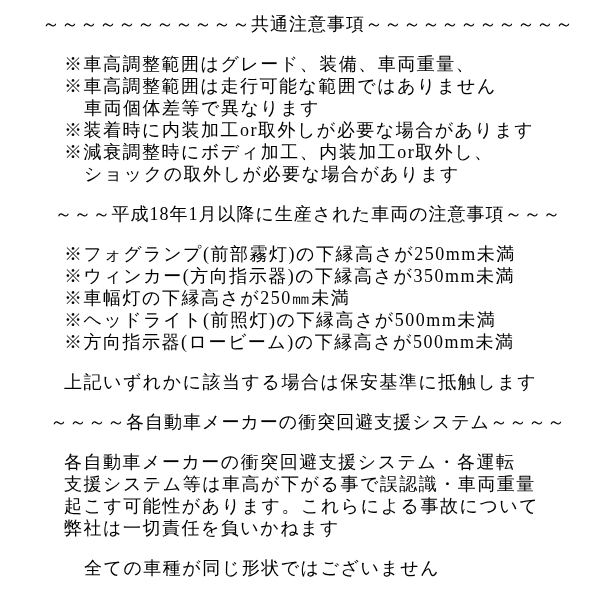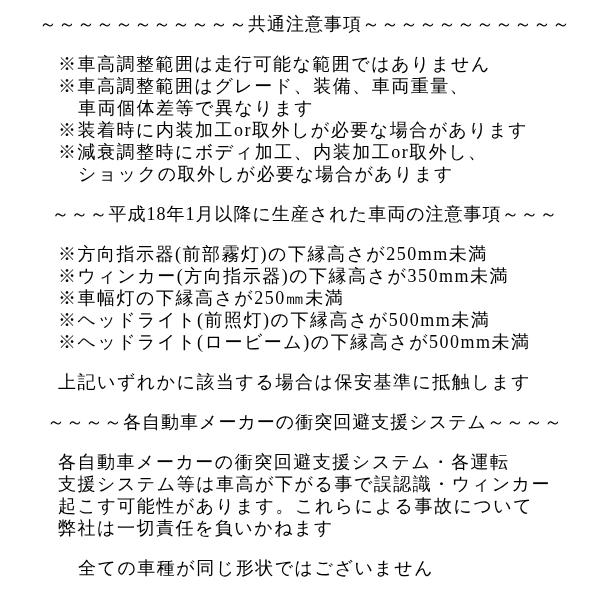--- a/index.html
+++ b/index.html
@@ -5,21 +5,21 @@
   html, body {
     margin: 0;
     padding: 0;
     background: #ffffff;
   }
   .page {
     position: relative;
     width: 600px;
     height: 600px;
     box-sizing: border-box;
-    padding: 13px 0 0 10px;
+    padding: 13px 0 0 16px;
     background: #ffffff;
     color: #000000;
     font-family: "Liberation Serif", "DejaVu Serif", serif;
     font-size: 18px;
     overflow: hidden;
   }
   .block-header {
     margin: 18px 0;
     line-height: 22px;
     text-align: center;
@@ -44,42 +44,42 @@
     font-family: Liberation Serif, serif;
   }
 </style>
 </head>
 <body>
 
 <div class="page" style="background: rgb(255, 255, 255); color: rgb(0, 0, 0);">
   <div id="doc-content">
       <div class="block-header">～～～～～～～～～～～共通注意事項～～～～～～～～～～～</div>
       <div class="block-para">
+        <div class="text-line">※車高調整範囲はグレード、装備、車両重量、</div>
         <div class="text-line">※車高調整範囲は走行可能な範囲ではありません</div>
-        <div class="text-line">※車高調整範囲はグレード、装備、車両重量、</div>
         <div class="text-line indent">車両個体差等で異なります</div>
         <div class="text-line">※装着時に内装加工or取外しが必要な場合があります</div>
         <div class="text-line">※減衰調整時にボディ加工、内装加工or取外し、</div>
         <div class="text-line indent">ショックの取外しが必要な場合があります</div>
       </div>
       <div class="block-header">～～～平成18年1月以降に生産された車両の注意事項～～～</div>
       <div class="block-para">
-        <div class="text-line">※方向指示器(前部霧灯)の下縁高さが250mm未満</div>
+        <div class="text-line">※フォグランプ(前部霧灯)の下縁高さが250mm未満</div>
         <div class="text-line">※ウィンカー(方向指示器)の下縁高さが350mm未満</div>
         <div class="text-line">※車幅灯の下縁高さが250㎜未満</div>
         <div class="text-line">※ヘッドライト(前照灯)の下縁高さが500mm未満</div>
-        <div class="text-line">※ヘッドライト(ロービーム)の下縁高さが500mm未満</div>
+        <div class="text-line">※方向指示器(ロービーム)の下縁高さが500mm未満</div>
       </div>
       <div class="block-para">
         <div class="text-line">上記いずれかに該当する場合は保安基準に抵触します</div>
       </div>
       <div class="block-header">～～～～各自動車メーカーの衝突回避支援システム～～～～</div>
       <div class="block-para">
         <div class="text-line">各自動車メーカーの衝突回避支援システム・各運転</div>
-        <div class="text-line">支援システム等は車高が下がる事で誤認識・ウィンカー</div>
+        <div class="text-line">支援システム等は車高が下がる事で誤認識・車両重量</div>
         <div class="text-line">起こす可能性があります。これらによる事故について</div>
         <div class="text-line">弊社は一切責任を負いかねます</div>
       </div>
       <div class="block-para">
         <div class="text-line indent">全ての車種が同じ形状ではございません</div>
       </div>
     </div>
 </div>
 
 </body></html>

